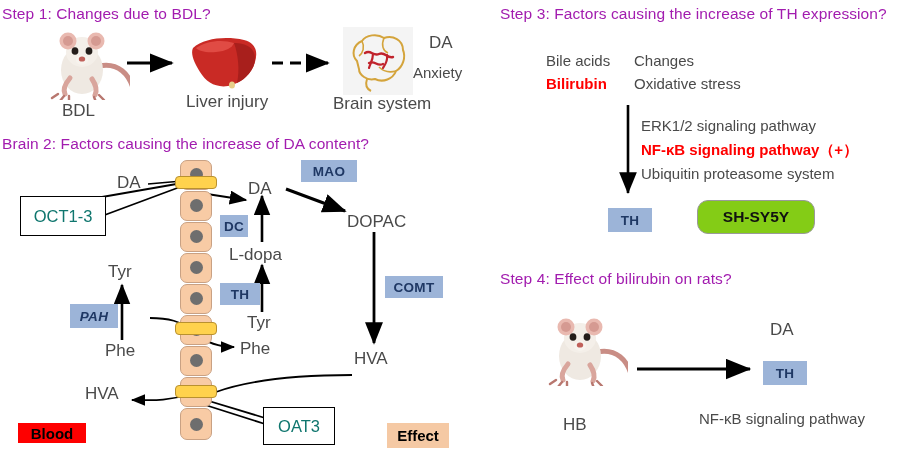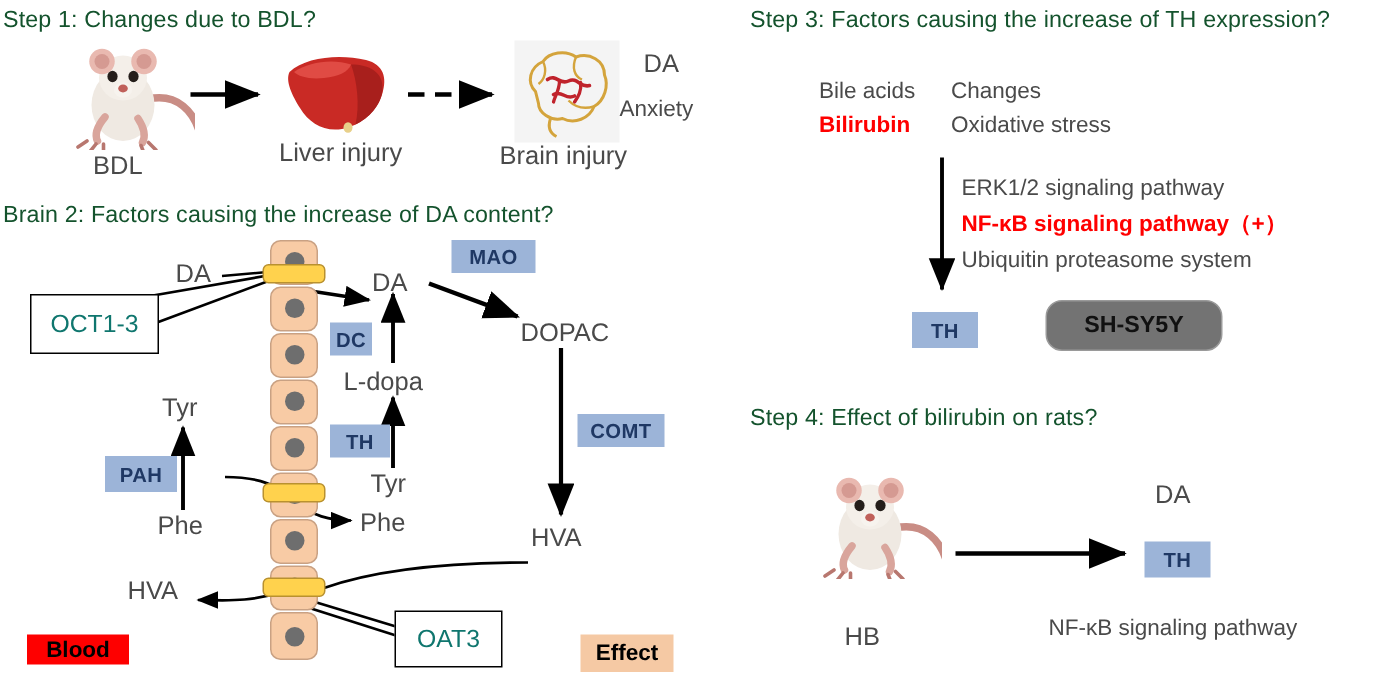--- a/index.html
+++ b/index.html
@@ -2,37 +2,37 @@
 <html><head>
 <meta charset="utf-8">
 <style>
   html,body{margin:0;padding:0;background:#fff;}
   body{
     width:917px;height:461px;position:relative;overflow:hidden;
     font-family:"Liberation Sans","DejaVu Sans",sans-serif;
     color:#404040;
   }
   .abs{position:absolute;}
-  .step-title{font-size:15.5px;color:#14532d;white-space:nowrap;letter-spacing:.1px;}
+  .step-title{font-size:15.5px;color:#a21caf;white-space:nowrap;letter-spacing:.1px;}
   .lbl{font-size:17px;color:#4a4a4a;white-space:nowrap;}
   .lbl-sm{font-size:15px;color:#4a4a4a;white-space:nowrap;}
 
   
   .chip-blue{
     background:#9cb4d8;color:#1f3864;font-weight:bold;font-size:13.5px;
     display:flex;align-items:center;justify-content:center;
     letter-spacing:.3px;white-space:nowrap;
   }
   
   .tag-blood{background:#fe0000;color:#000;font-weight:bold;font-size:15px;
     display:flex;align-items:center;justify-content:center;}
   .tag-brain{background:#f5c9a4;color:#000;font-weight:bold;font-size:15px;
     display:flex;align-items:center;justify-content:center;}
   .tag-cell{
-    background:#737373;border:1.4px solid #9a9a9a;border-radius:11px;
+    background:#84cc16;border:1.4px solid #9a9a9a;border-radius:11px;
     color:#111;font-weight:bold;font-size:15.5px;
     display:flex;align-items:center;justify-content:center;white-space:nowrap;}
 
   
   .callout{
     background:#fff;border:1.6px solid #000;color:#0f766e;font-size:16.5px;
     display:flex;align-items:center;justify-content:center;white-space:nowrap;}
 
   
   .cellcol{position:absolute;}
@@ -148,21 +148,21 @@
     <path d="M24,52 C22,58 24,62 28,64" fill="none" stroke="#d4a43c" stroke-width="2"></path>
     <path d="M41,11 C38,18 40,24 45,26" fill="none" stroke="#d4a43c" stroke-width="1.6"></path>
     <path d="M19,14 C22,20 20,26 16,29" fill="none" stroke="#d4a43c" stroke-width="1.6"></path>
     <path d="M53,44 C46,46 40,44 36,40" fill="none" stroke="#d4a43c" stroke-width="1.6"></path>
     <path d="M22,26 C28,22 30,30 36,27 C42,24 44,32 50,30" fill="none" stroke="#c0232c" stroke-width="2.4" stroke-linecap="round"></path>
     <path d="M26,36 C32,33 34,40 40,37" fill="none" stroke="#c0232c" stroke-width="2.4" stroke-linecap="round"></path>
     <path d="M30,27 C30,33 27,37 26,41" fill="none" stroke="#c0232c" stroke-width="2.2" stroke-linecap="round"></path>
     <path d="M44,28 C45,34 42,38 40,41" fill="none" stroke="#c0232c" stroke-width="2.2" stroke-linecap="round"></path>
   </svg>
 </div>
-<div class="abs lbl" style="left:333px;top:94px;">Brain injury</div>
+<div class="abs lbl" style="left:333px;top:94px;">Brain system</div>
 <div class="abs lbl" style="left:429px;top:33px;">DA</div>
 <div class="abs lbl-sm" style="left:413px;top:64px;">Anxiety</div>
 
 <div class="abs step-title" style="left:2px;top:135px;">Brain 2: Factors causing the increase of DA content?</div>
 
 <div class="cellcol" style="left:180px;top:160px;width:32px;height:285px;">
   <div class="cellbox" style="top:0px;height:30px;"></div>
   <div class="nucleus" style="left:10px;top:8px;width:13px;height:13px;"></div>
   <div class="cellbox" style="top:31px;height:30px;"></div>
   <div class="nucleus" style="left:10px;top:39px;width:13px;height:13px;"></div>
@@ -194,21 +194,21 @@
 <div class="abs lbl" style="left:108px;top:262px;">Tyr</div>
 <div class="abs lbl" style="left:105px;top:341px;">Phe</div>
 <div class="abs lbl" style="left:240px;top:339px;">Phe</div>
 <div class="abs lbl" style="left:354px;top:349px;">HVA</div>
 <div class="abs lbl" style="left:85px;top:384px;">HVA</div>
 
 <div class="abs chip-blue" style="left:301px;top:160px;width:56px;height:22px;">MAO</div>
 <div class="abs chip-blue" style="left:220px;top:215px;width:28px;height:22px;">DC</div>
 <div class="abs chip-blue" style="left:220px;top:283px;width:40px;height:22px;">TH</div>
 <div class="abs chip-blue" style="left:385px;top:276px;width:58px;height:22px;">COMT</div>
-<div class="abs chip-blue" style="left:70px;top:304px;width:48px;height:24px;">PAH</div>
+<div class="abs chip-blue" style="left:70px;top:304px;width:48px;height:24px;font-style:italic;">PAH</div>
 
 <div class="abs callout" style="left:20px;top:196px;width:84px;height:38px;">OCT1-3</div>
 <div class="abs callout" style="left:263px;top:407px;width:70px;height:36px;">OAT3</div>
 
 <div class="abs tag-blood" style="left:18px;top:423px;width:68px;height:20px;">Blood</div>
 <div class="abs tag-brain" style="left:387px;top:423px;width:62px;height:25px;">Effect</div>
 
 <div class="abs step-title" style="left:500px;top:5px;">Step 3: Factors causing the increase of TH expression?</div>
 
 <div class="abs" style="left:546px;top:49px;">

